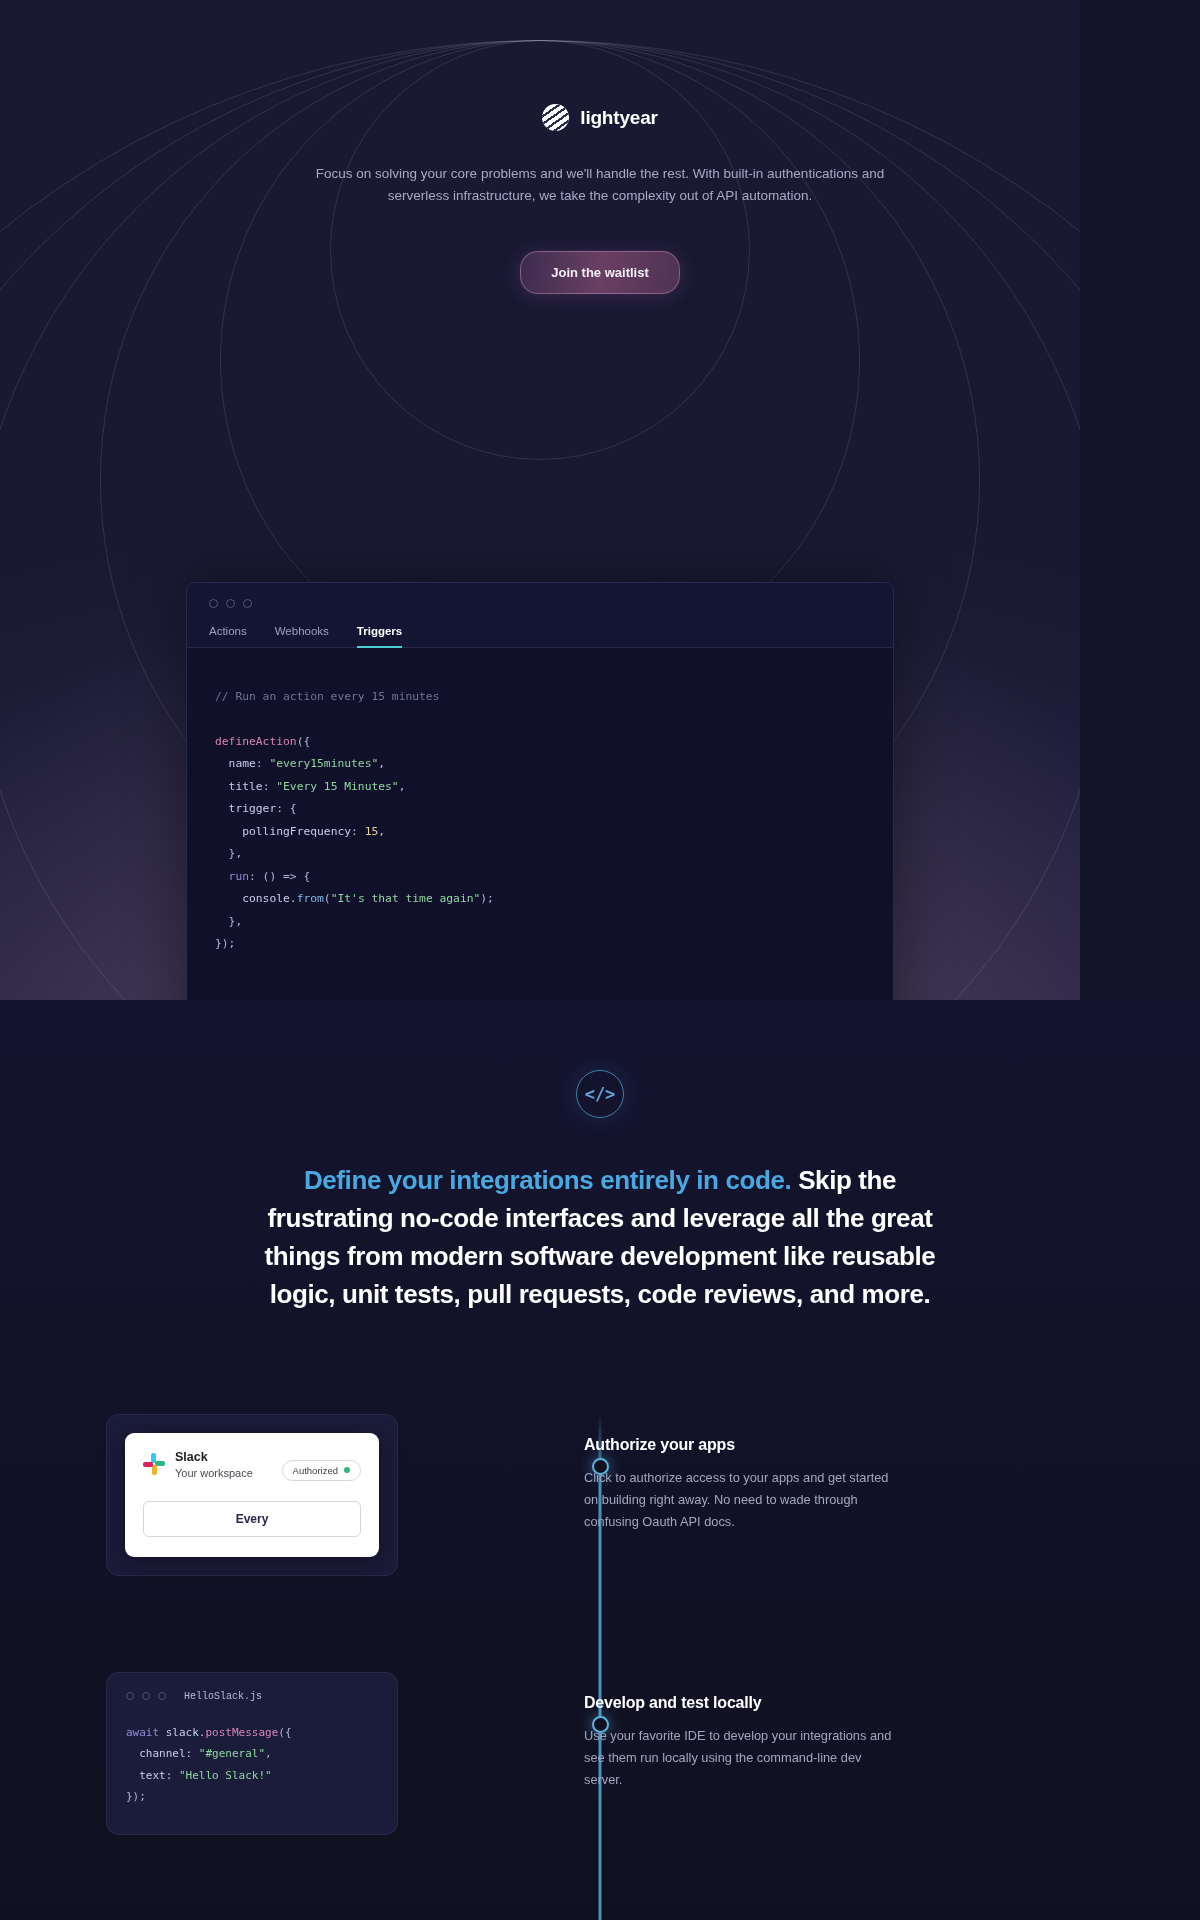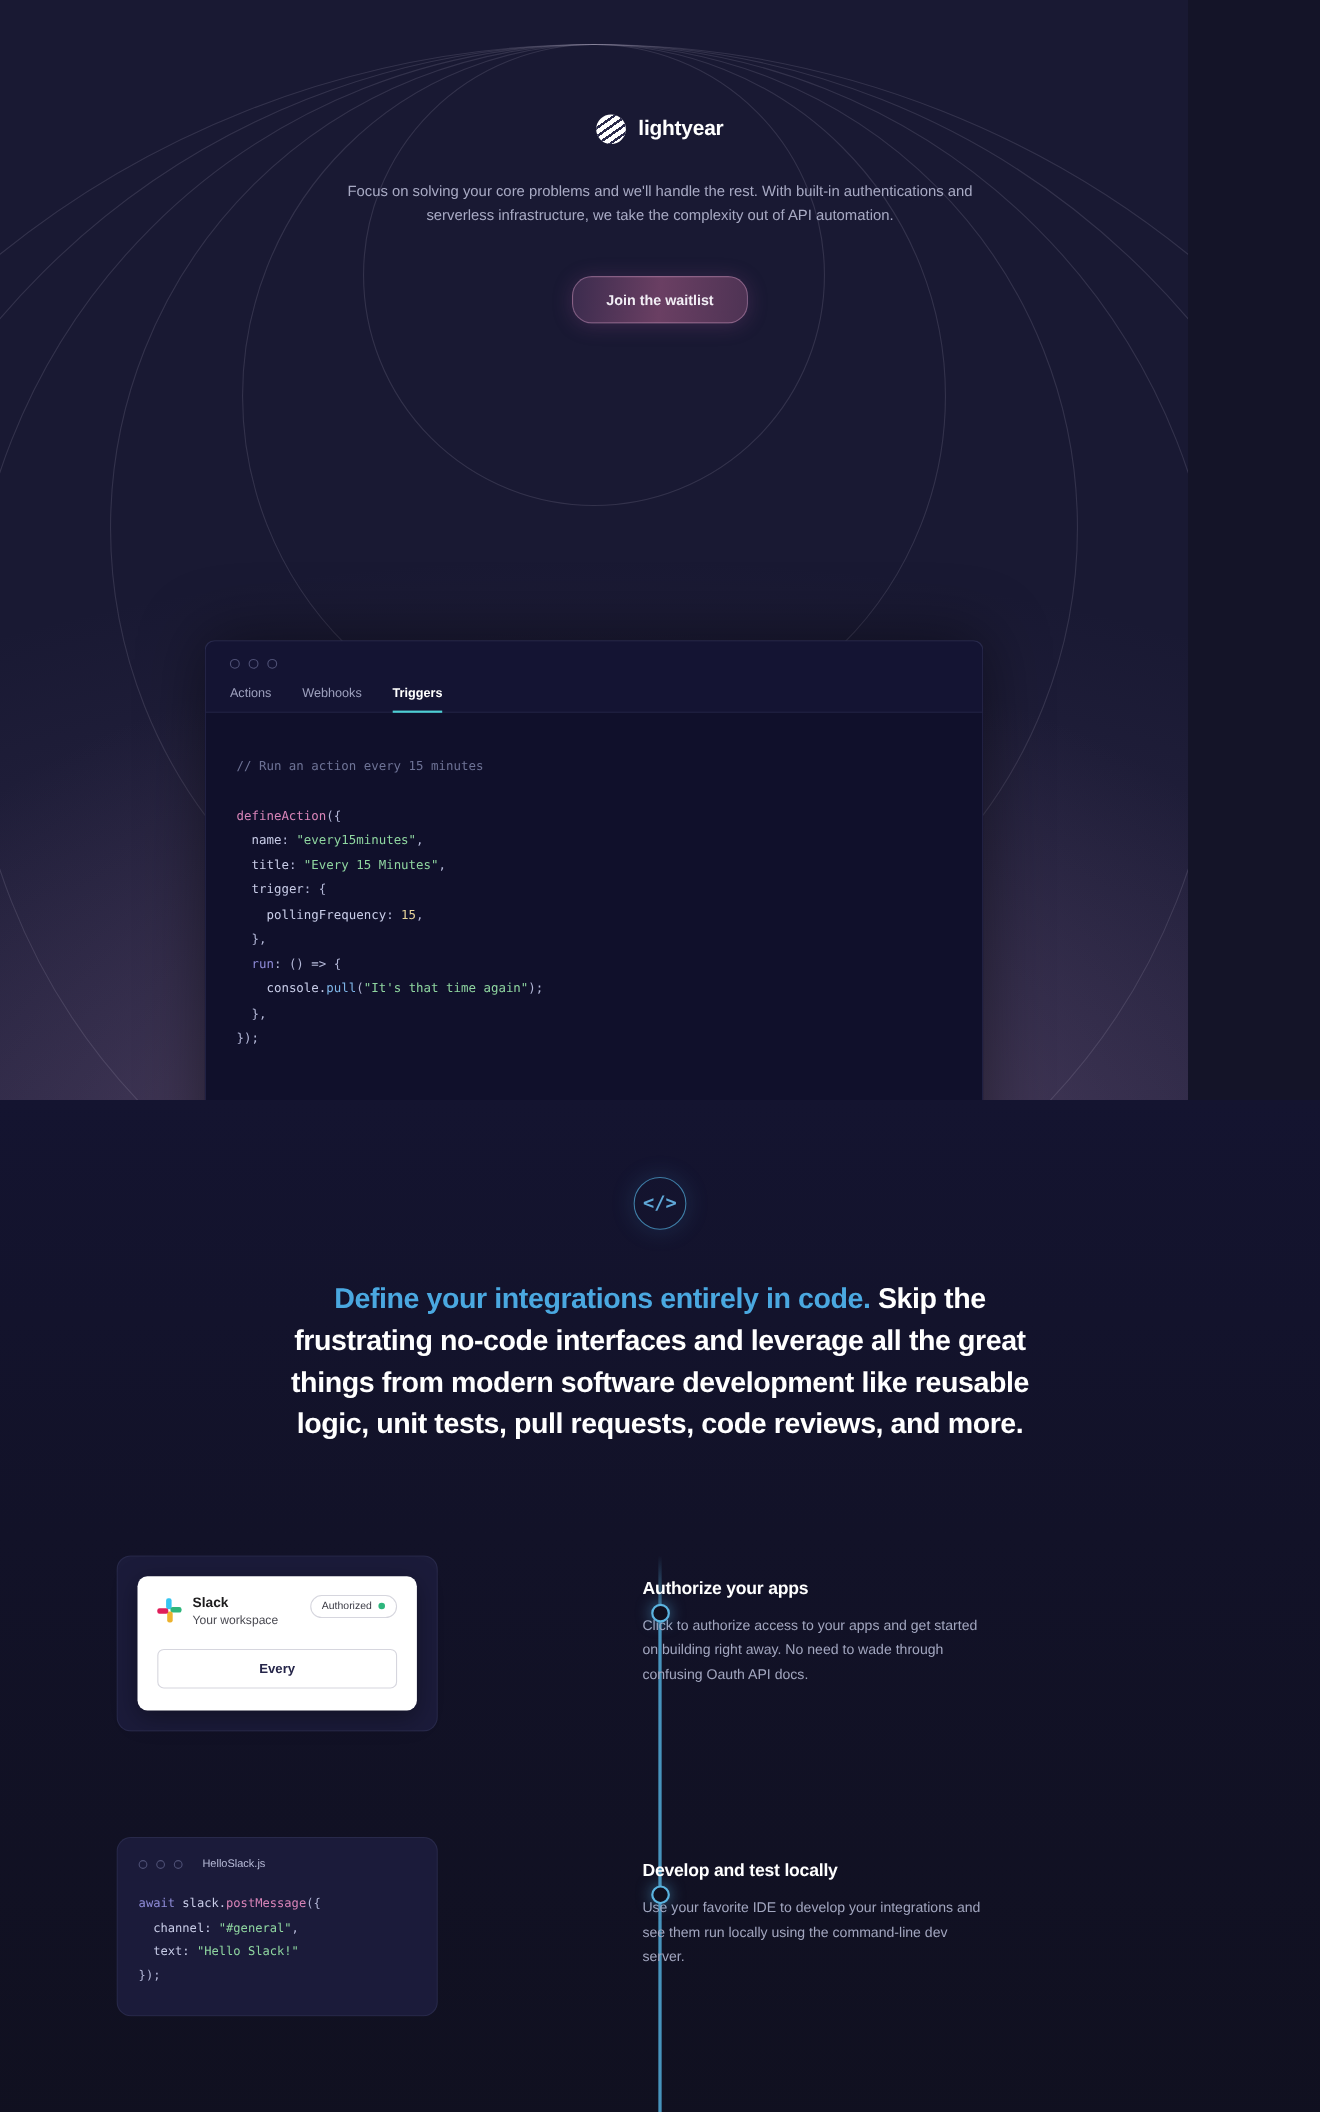--- a/index.html
+++ b/index.html
@@ -202,21 +202,21 @@
   .slack-logo { width:22px; height:22px; position:relative; margin-top:3px; flex:0 0 auto; }
   .slack-logo i { position:absolute; border-radius:2px; display:block; }
   .sl-a { width:5px; height:10px; background:#36c5f0; left:8px;  top:0; }
   .sl-b { width:10px; height:5px; background:#2eb67d; left:12px; top:8px; }
   .sl-c { width:5px; height:10px; background:#ecb22e; left:9px;  top:12px; }
   .sl-d { width:10px; height:5px; background:#e01e5a; left:0;    top:9px; }
   .slack-name { margin-left:10px; }
   .slack-title { font-size:12.5px; font-weight:700; color:#1d1c1d; line-height:1.25; }
   .slack-ws { font-size:11px; color:#4a4a52; margin-top:2px; }
   .slack-badge {
-    margin-left:auto; margin-top:0;
+    margin-left:auto; margin-top:10px;
     display:flex; align-items:center; gap:6px;
     border:1px solid #d6d6de; border-radius:20px;
     padding:4px 10px; font-size:9.5px; color:#3b3b45;
   }
   .badge-dot { width:6px; height:6px; border-radius:50%; background:#2eb67d; }
   .manage-btn {
     margin-top:20px; width:100%;
     border:1px solid #d6d6de; border-radius:6px;
     background:#ffffff; padding:10px 0;
     font-size:12px; font-weight:700; color:#26264a;
@@ -226,21 +226,21 @@
 
   
   .mini-window {
     width:292px;
     background:#1b1b3a; border-radius:13px;
     border:1px solid rgba(120,125,175,0.14);
     padding:14px 13px 26px;
   }
   .mini-chrome { display:flex; align-items:center; gap:8px; padding:4px 6px 0; }
   .mini-dot { width:8px; height:8px; border-radius:50%; border:1.1px solid rgba(150,155,200,0.42); }
-  .mini-file { margin-left:10px; font-size:10px; color:#b8bcd8; font-family:Liberation Sans, sans-serif; }
+  .mini-file { margin-left:10px; font-size:10px; color:#b8bcd8; font-family:Liberation Mono, monospace; }
   pre.mini-code {
     margin-top:20px; padding-left:6px;
     font-family:"DejaVu Sans Mono", monospace;
     font-size:11px; line-height:1.95; color:#c9cde8; white-space:pre;
   }
 </style>
 </head>
 <body>
 
 <div class="page">
@@ -285,21 +285,21 @@
       <div class="ew-body">
 <pre class="code"><span class="c-com">// Run an action every 15 minutes</span>
 
 <span class="c-fn">defineAction</span><span class="c-punc">({</span>
   <span class="c-prop">name</span><span class="c-punc">: </span><span class="c-str">"every15minutes"</span><span class="c-punc">,</span>
   <span class="c-prop">title</span><span class="c-punc">: </span><span class="c-str">"Every 15 Minutes"</span><span class="c-punc">,</span>
   <span class="c-prop">trigger</span><span class="c-punc">: {</span>
     <span class="c-prop">pollingFrequency</span><span class="c-punc">: </span><span class="c-num">15</span><span class="c-punc">,</span>
   <span class="c-punc">},</span>
   <span class="c-key">run</span><span class="c-punc">: () =&gt; {</span>
-    <span class="c-prop">console.</span><span class="c-meth">pull</span><span class="c-punc">(</span><span class="c-str">"It's that time again"</span><span class="c-punc">);</span>
+    <span class="c-prop">console.</span><span class="c-meth">from</span><span class="c-punc">(</span><span class="c-str">"It's that time again"</span><span class="c-punc">);</span>
   <span class="c-punc">},</span>
 <span class="c-punc">});</span></pre>
       </div>
     </div>
   </section>
 
   <section class="sec2">
     <div class="code-badge">&lt;/&gt;</div>
 
     <h2 class="sec2-head"><span class="accent">Define your integrations entirely in code.</span>

